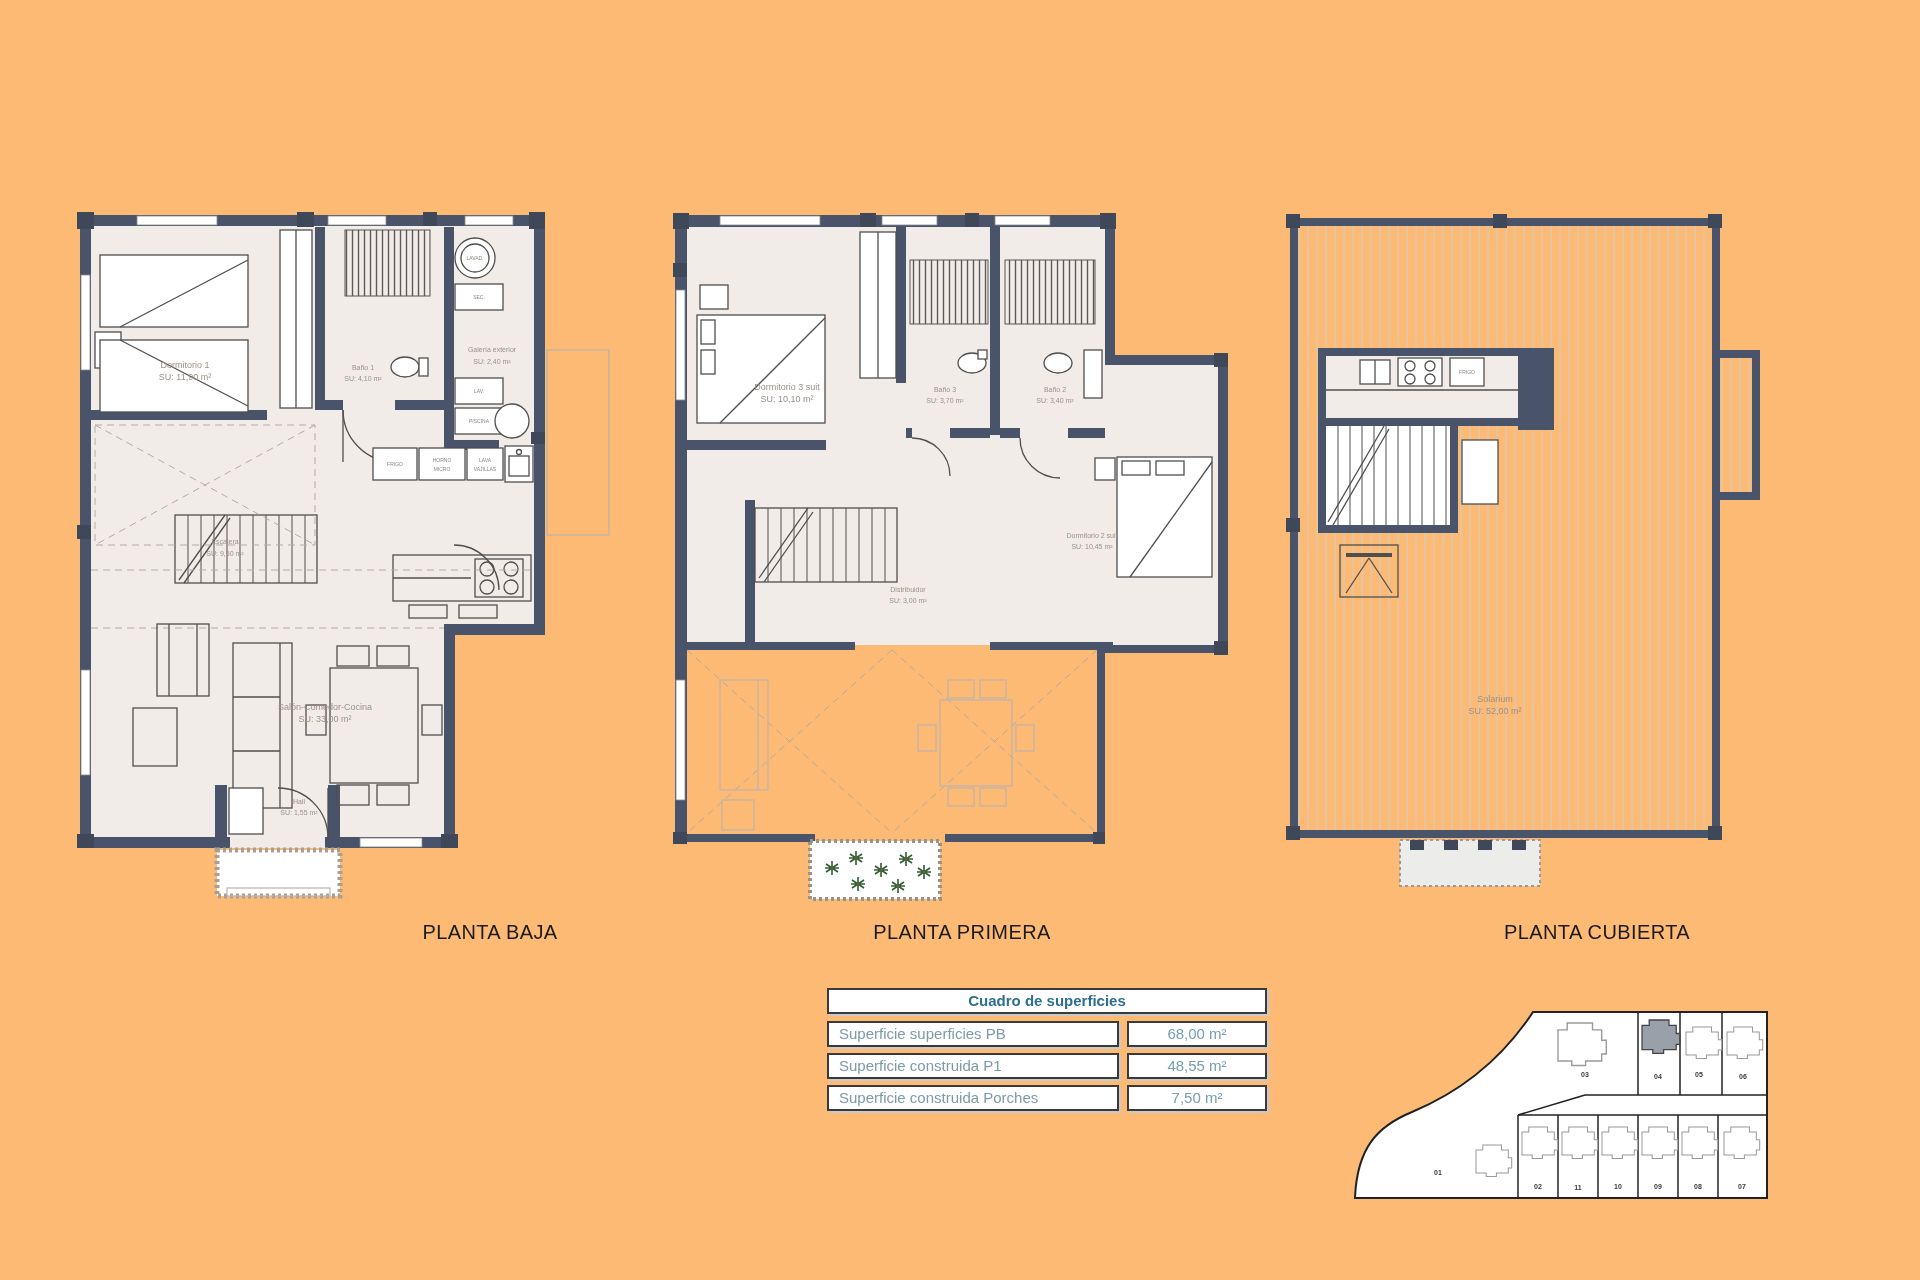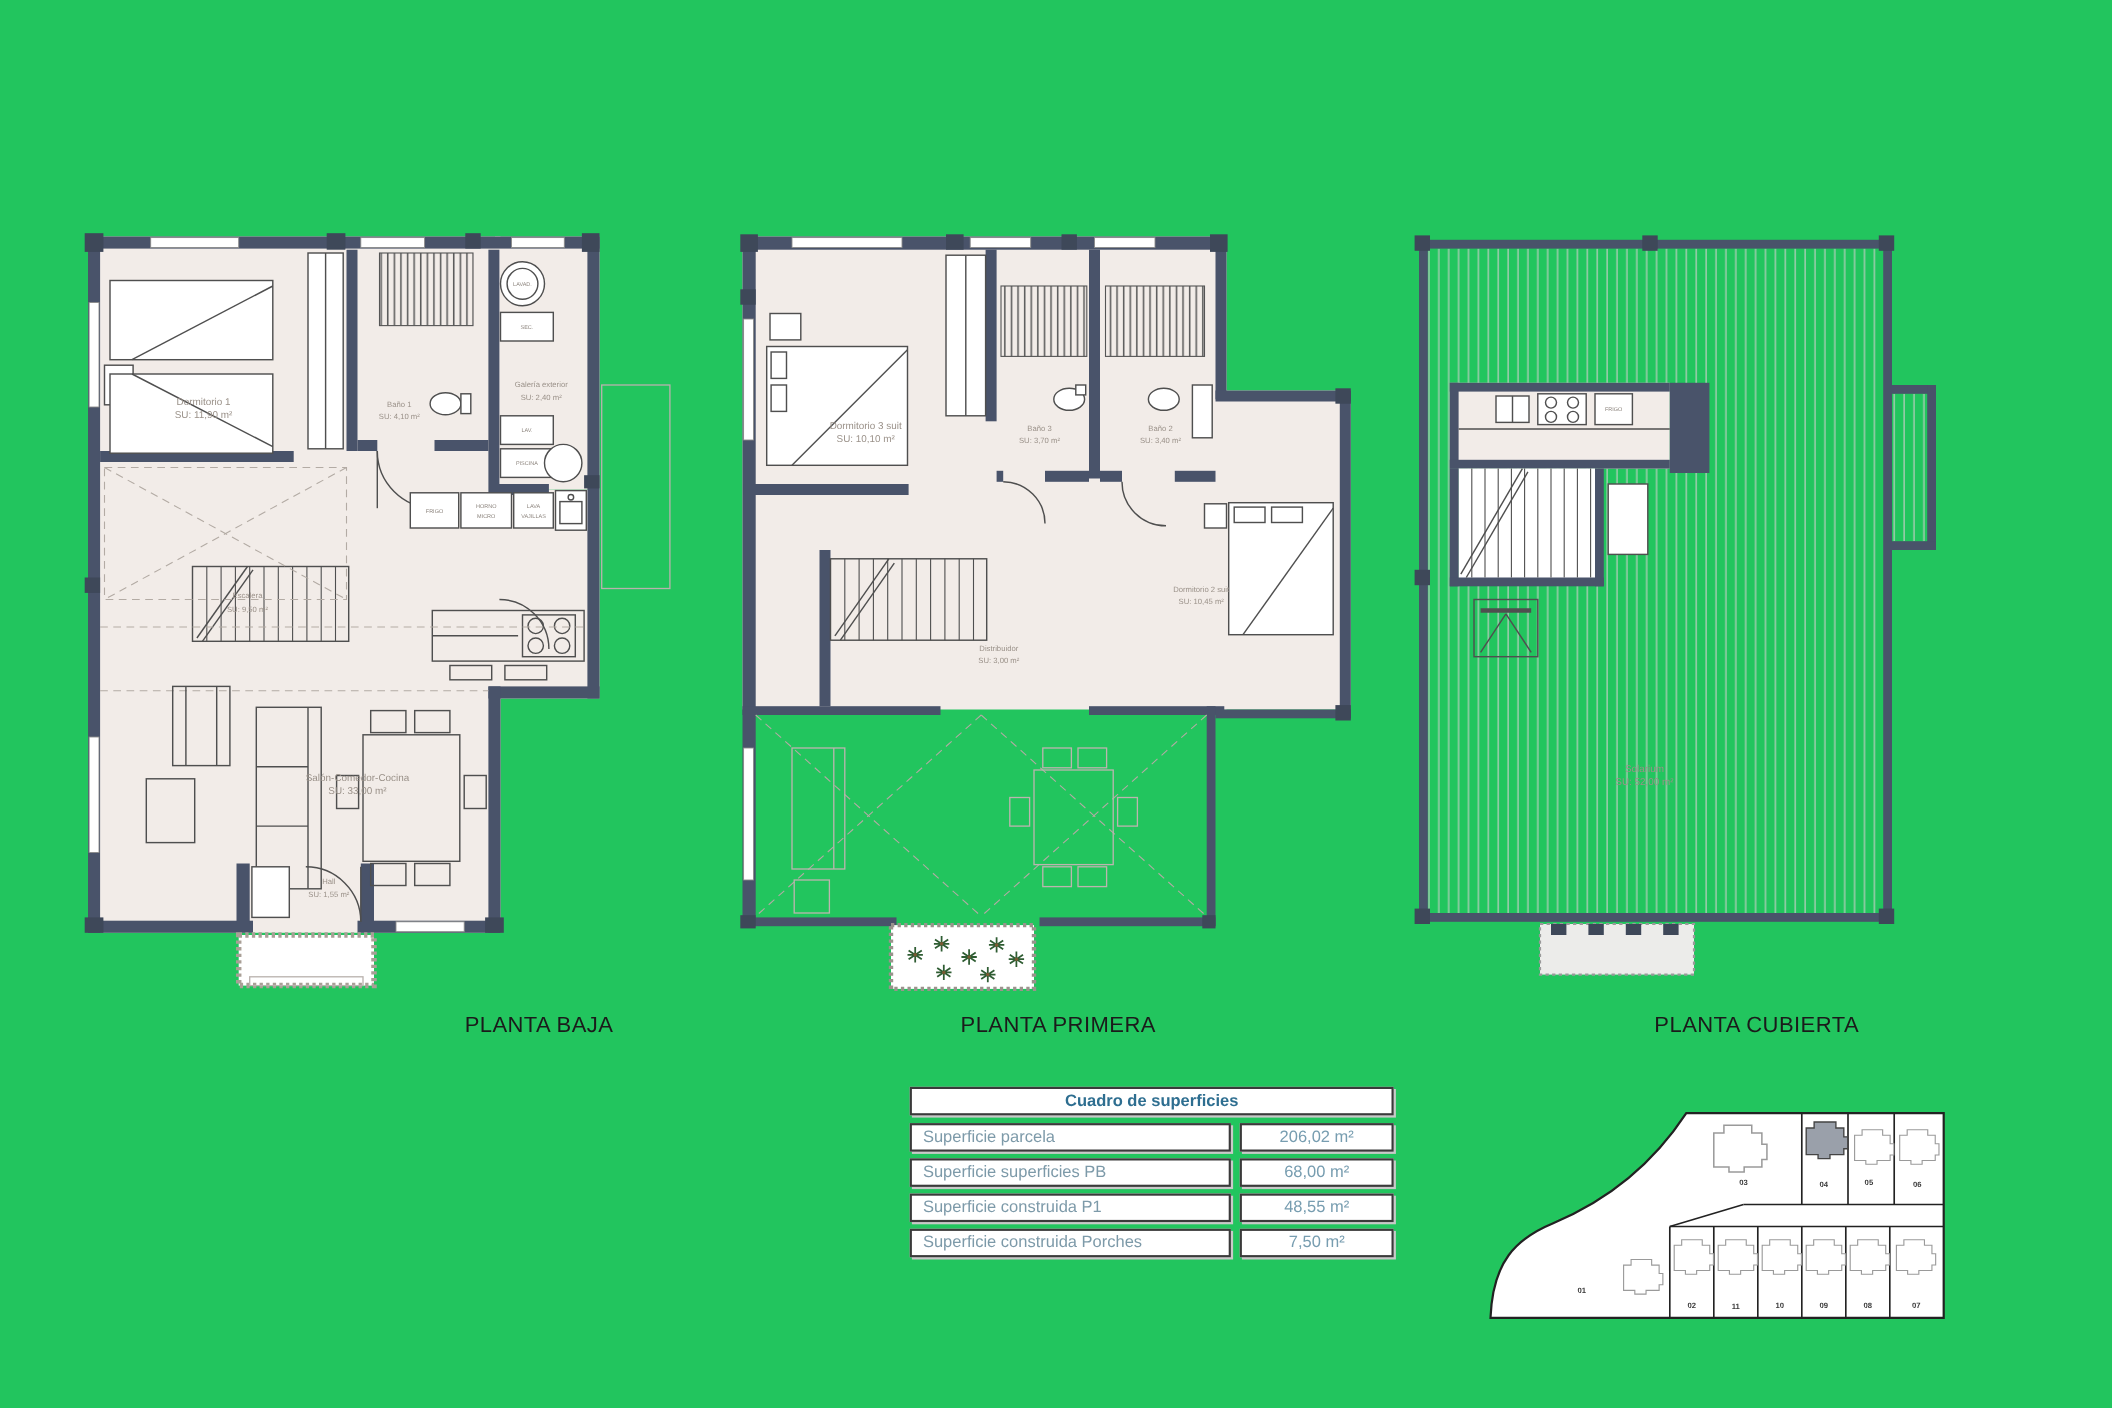--- a/index.html
+++ b/index.html
@@ -1,16 +1,16 @@
 <!DOCTYPE html>
 <html><head>
 <meta charset="utf-8">
 <style>
   html,body{margin:0;padding:0;background:#fff;}
-  .canvas{position:relative;width:1920px;height:1280px;background:#22c55e;overflow:hidden;
+  .canvas{position:relative;width:1920px;height:1280px;background:#fdba74;overflow:hidden;
           font-family:"Liberation Sans",sans-serif;}
   .plan{position:absolute;}
   .ptitle{position:absolute;top:921px;width:240px;text-align:center;font-weight:normal;
           font-size:20px;color:#1b1b1b;letter-spacing:.4px;}
   
   .wall{fill:#49536a;stroke:none;}
   .pillar{fill:#3e4859;}
   .floor{fill:#f2ece8;}
   .win{fill:#ffffff;stroke:#8a8a8a;stroke-width:.8;}
   .fur{fill:#ffffff;stroke:#4f4f4f;stroke-width:1.3;}
@@ -412,24 +412,20 @@
     </g>
   </svg>
 
   <div class="ptitle" style="left:370px">PLANTA BAJA</div>
   <div class="ptitle" style="left:842px">PLANTA PRIMERA</div>
   <div class="ptitle" style="left:1477px">PLANTA CUBIERTA</div>
 
   <div class="stable">
     <div class="tbox thead">Cuadro de superficies</div>
     <div class="trow">
-      <div class="tbox tlabel">Superficie parcela</div>
-      <div class="tbox tval">206,02 m²</div>
-    </div>
-    <div class="trow">
       <div class="tbox tlabel">Superficie superficies PB</div>
       <div class="tbox tval">68,00 m²</div>
     </div>
     <div class="trow">
       <div class="tbox tlabel">Superficie construida P1</div>
       <div class="tbox tval">48,55 m²</div>
     </div>
     <div class="trow">
       <div class="tbox tlabel">Superficie construida Porches</div>
       <div class="tbox tval">7,50 m²</div>

